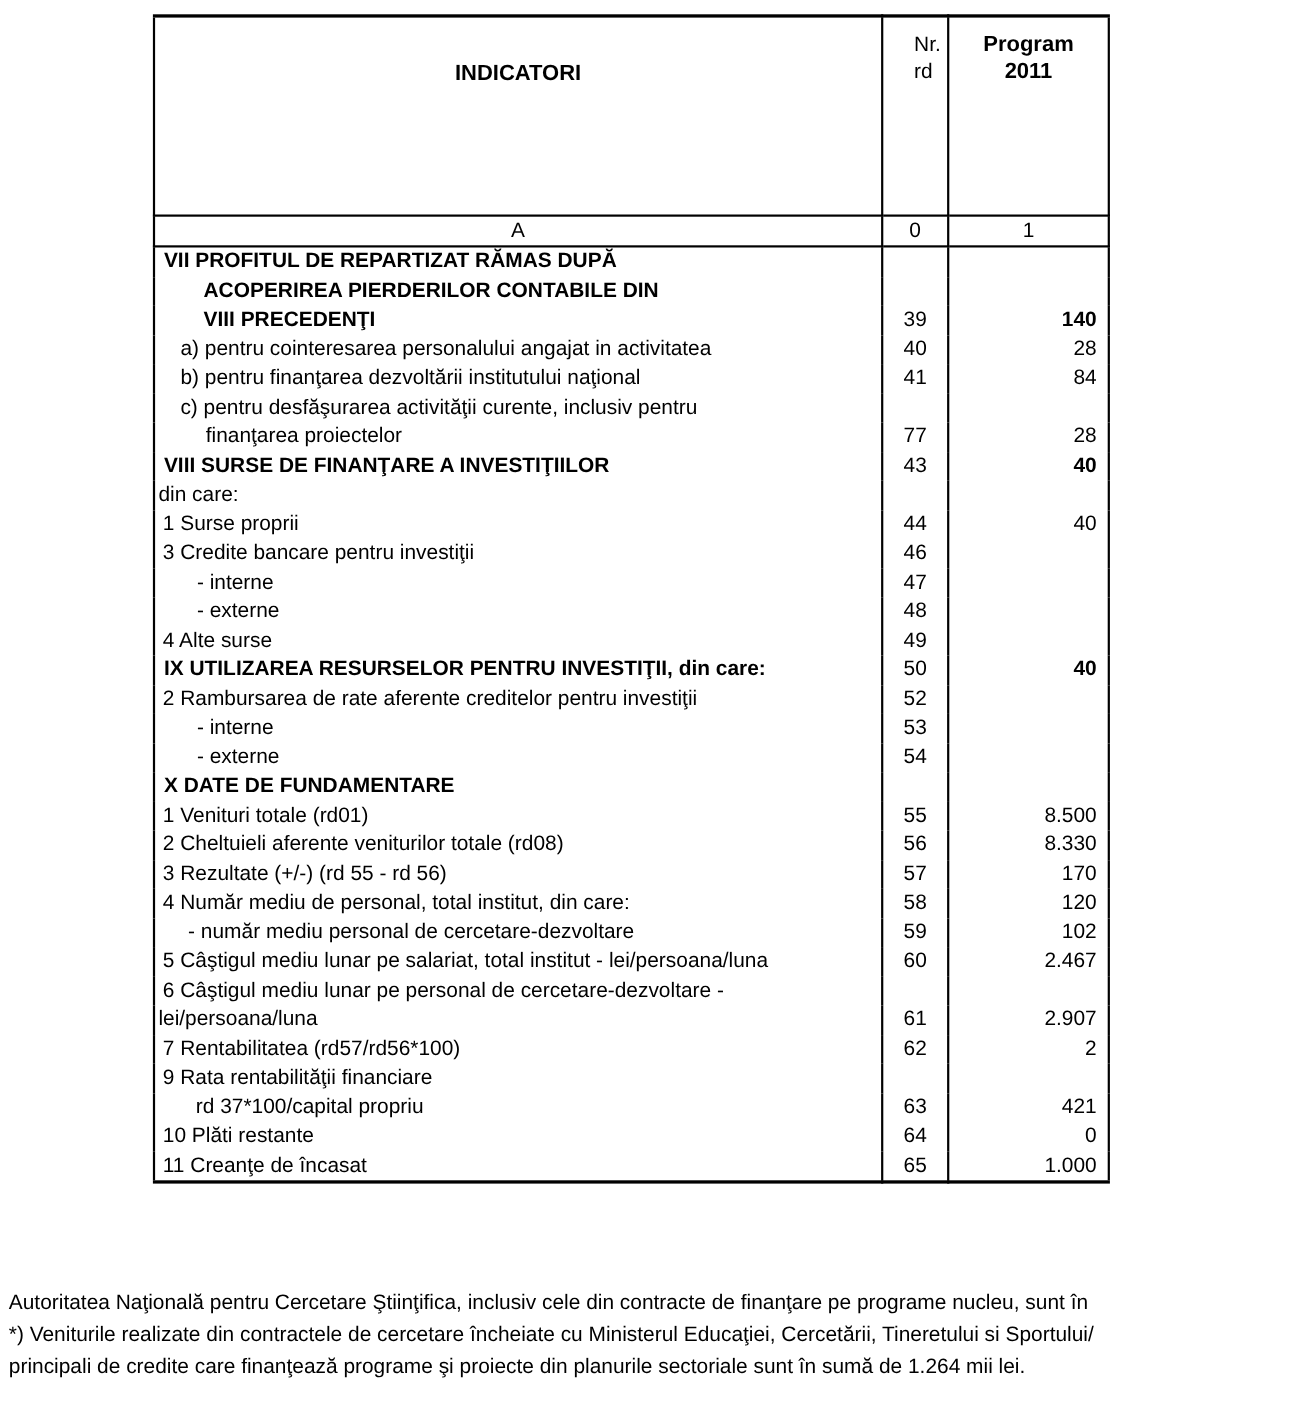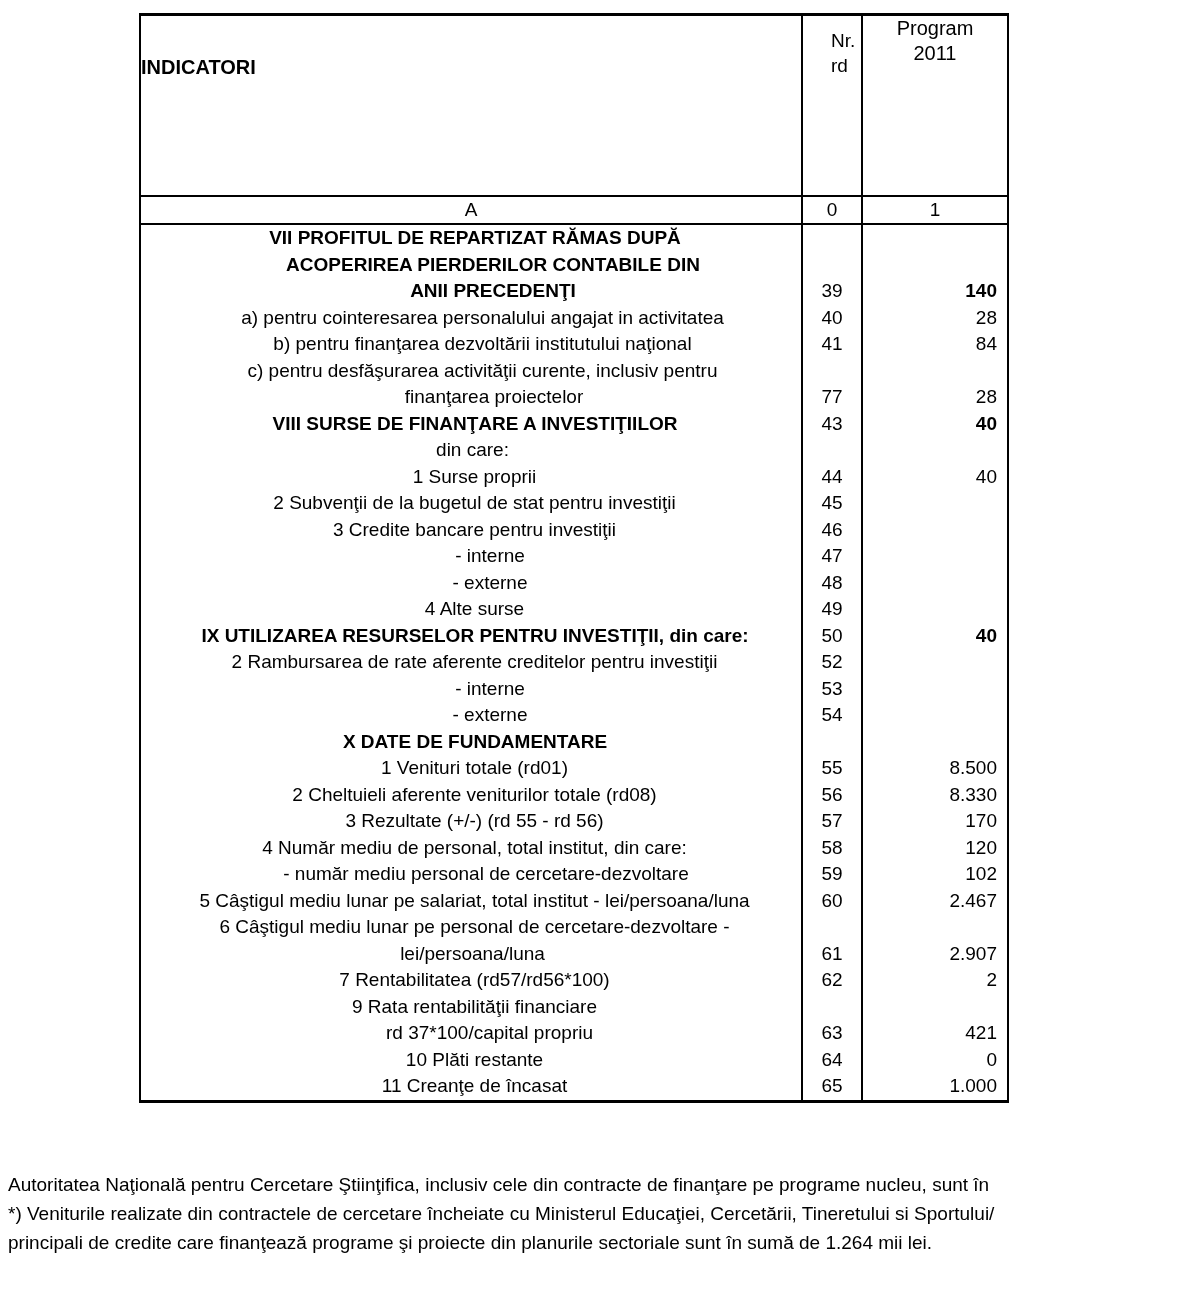--- a/index.html
+++ b/index.html
@@ -38,54 +38,56 @@
     overflow: visible;
   }
 
   
   .doc-table tr.h1 td {
     border-bottom: 2px solid #000;
     height: 139px;
     vertical-align: top;
   }
   .h1 .hc-ind {
+    text-align: center;
     padding-top: 40px;
     font-weight: bold;
     font-size: 20px;
   }
   .h1 .hc-nr {
     text-align: left;
     padding: 12px 0 0 28px;
     line-height: 25px;
     font-size: 19px;
   }
   .h1 .hc-prog {
     text-align: center;
-    font-weight: normal;
+    padding-top: 12px;
+    font-weight: bold;
     font-size: 20px;
     line-height: 25px;
     margin-top: 35px;
   }
 
   
   .doc-table tr.h2 td {
     border-bottom: 2px solid #000;
     height: 26px;
     text-align: center;
     line-height: 26px;
   }
 
   
   .doc-table tbody td {
     height: 26.5px;
     line-height: 26.5px;
     white-space: nowrap;
     vertical-align: middle;
   }
-  .c-label { text-align: center; margin-left: 17px; }
+  .c-label { text-align: left; margin-left: 17px; }
   .c-nr    { text-align: center; }
   .c-val   { text-align: right; padding-right: 10px !important; }
 
   .b { font-weight: bold; }
 
   
   .ind-section { padding-left: 8px  !important; }
   .ind-flush   { padding-left: 3px  !important; }
   .ind-num     { padding-left: 7px  !important; }
   .ind-letter  { padding-left: 23px !important; }
@@ -138,21 +140,21 @@
     <td class="c-label ind-section b">VII PROFITUL DE REPARTIZAT RĂMAS DUPĂ</td>
     <td class="c-nr"></td>
     <td class="c-val"></td>
   </tr>
       <tr>
     <td class="c-label ind-cont b">ACOPERIREA PIERDERILOR CONTABILE DIN</td>
     <td class="c-nr"></td>
     <td class="c-val"></td>
   </tr>
       <tr>
-    <td class="c-label ind-cont b">ANII PRECEDENŢI</td>
+    <td class="c-label ind-cont b">VIII PRECEDENŢI</td>
     <td class="c-nr">39</td>
     <td class="c-val b">140</td>
   </tr>
       <tr>
     <td class="c-label ind-letter">a) pentru cointeresarea personalului angajat in activitatea</td>
     <td class="c-nr">40</td>
     <td class="c-val">28</td>
   </tr>
       <tr>
     <td class="c-label ind-letter">b) pentru finanţarea dezvoltării institutului naţional</td>
@@ -176,25 +178,20 @@
   </tr>
       <tr>
     <td class="c-label ind-flush">din care:</td>
     <td class="c-nr"></td>
     <td class="c-val"></td>
   </tr>
       <tr>
     <td class="c-label ind-num">1 Surse proprii</td>
     <td class="c-nr">44</td>
     <td class="c-val">40</td>
-  </tr>
-      <tr>
-    <td class="c-label ind-num">2 Subvenţii de la bugetul de stat pentru investiţii</td>
-    <td class="c-nr">45</td>
-    <td class="c-val"></td>
   </tr>
       <tr>
     <td class="c-label ind-num">3 Credite bancare pentru investiţii</td>
     <td class="c-nr">46</td>
     <td class="c-val"></td>
   </tr>
       <tr>
     <td class="c-label ind-dash">- interne</td>
     <td class="c-nr">47</td>
     <td class="c-val"></td>

